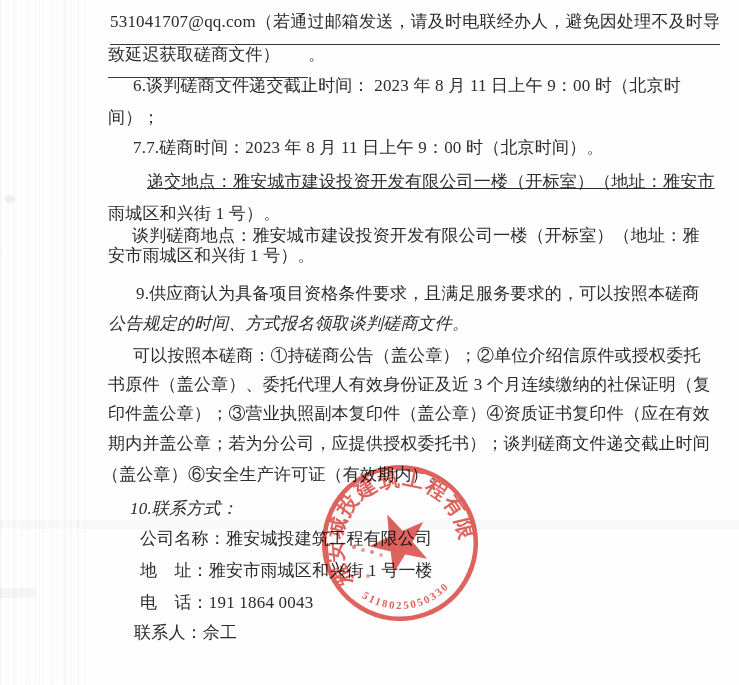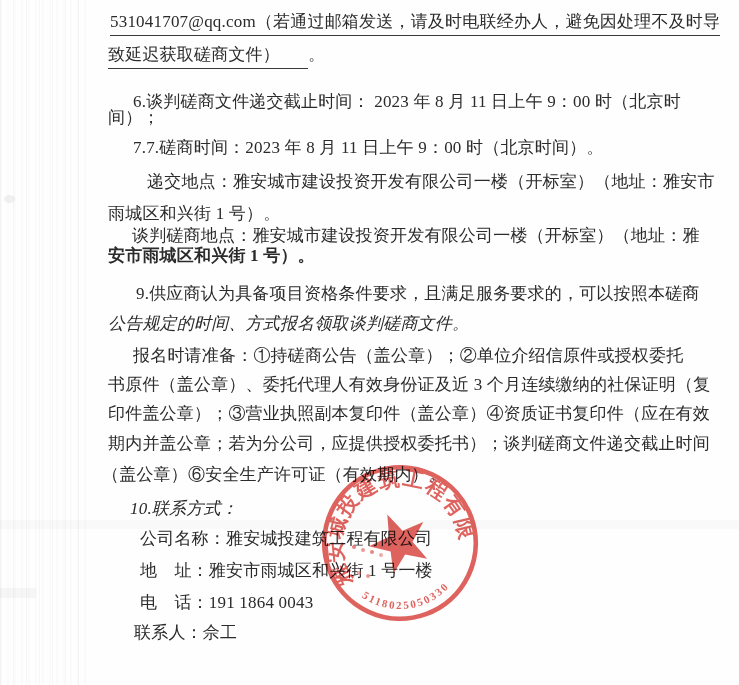--- a/index.html
+++ b/index.html
@@ -14,21 +14,21 @@
   .line{
     position:absolute;
     white-space:nowrap;
     font-size:17px;
     line-height:22px;
     letter-spacing:0.2px;
     color:#2b2b2b;
   }
   .line .ul{
     border-bottom:1.4px solid #3a3a3a;
-    padding-bottom:4px;
+    padding-bottom:13px;
   }
   
   .streaks{
     position:absolute;left:0;top:0;width:86px;height:100%;
     background:
       repeating-linear-gradient(90deg, rgba(110,110,110,0.055) 0 1px, rgba(0,0,0,0) 1px 13px),
       repeating-linear-gradient(90deg, rgba(140,140,140,0.03) 0 2px, rgba(0,0,0,0) 2px 7px);
     pointer-events:none;
   }
   .band-wide{
@@ -71,30 +71,30 @@
 <div id="page">
 
   <div class="streaks"></div>
   <div class="band-wide"></div>
   <div class="band-small"></div>
   <div class="smudge"></div>
 
   <div>
       <div class="line" style="top: 11px; left: 110px;"><span class="ul">531041707@qq.com（若通过邮箱发送，请及时电联经办人，避免因处理不及时导</span></div>
       <div class="line" style="top: 44px; left: 108px;"><span class="ul" style="padding-right: 28px;">致延迟获取磋商文件）</span><span>。</span></div>
-      <div class="line" style="top: 75px; left: 133px; margin-top: 16px;">6.谈判磋商文件递交截止时间：  2023 年 8 月 11 日上午 9：00 时（北京时</div>
+      <div class="line" style="top: 75px; left: 133px;">6.谈判磋商文件递交截止时间：  2023 年 8 月 11 日上午 9：00 时（北京时</div>
       <div class="line" style="top: 107px; left: 108px;">间）；</div>
       <div class="line" style="top: 137px; left: 133px;">7.7.磋商时间：2023 年 8 月 11 日上午 9：00 时（北京时间）。</div>
-      <div class="line" style="top: 171px; left: 147px;">递交地点：雅安城市建设投资开发有限公司一楼（开标室）（地址：雅安市</div>
+      <div class="line" style="top: 171px; left: 147px; text-decoration: underline;">递交地点：雅安城市建设投资开发有限公司一楼（开标室）（地址：雅安市</div>
       <div class="line" style="top: 203px; left: 108px;">雨城区和兴街 1 号）。</div>
       <div class="line" style="top: 225px; left: 132px;">谈判磋商地点：雅安城市建设投资开发有限公司一楼（开标室）（地址：雅</div>
-      <div class="line" style="top: 245px; left: 108px; font-weight: bold;">安市雨城区和兴街 1 号）。</div>
+      <div class="line" style="top: 245px; left: 108px;">安市雨城区和兴街 1 号）。</div>
       <div class="line" style="top: 283px; left: 136px;">9.供应商认为具备项目资格条件要求，且满足服务要求的，可以按照本磋商</div>
       <div class="line" style="top: 313px; left: 108px; font-style: italic;">公告规定的时间、方式报名领取谈判磋商文件。</div>
-      <div class="line" style="top: 345px; left: 133px;">报名时请准备：①持磋商公告（盖公章）；②单位介绍信原件或授权委托</div>
+      <div class="line" style="top: 345px; left: 133px;">可以按照本磋商：①持磋商公告（盖公章）；②单位介绍信原件或授权委托</div>
       <div class="line" style="top: 374px; left: 108px;">书原件（盖公章）、委托代理人有效身份证及近 3 个月连续缴纳的社保证明（复</div>
       <div class="line" style="top: 403px; left: 108px;">印件盖公章）；③营业执照副本复印件（盖公章）④资质证书复印件（应在有效</div>
       <div class="line" style="top: 433px; left: 108px;">期内并盖公章；若为分公司，应提供授权委托书）；谈判磋商文件递交截止时间</div>
       <div class="line" style="top: 464px; left: 102px;">（盖公章）⑥安全生产许可证（有效期内）。</div>
       <div class="line" style="top: 498px; left: 130px; font-style: italic;">10.联系方式：</div>
       <div class="line" style="top: 528px; left: 140px;">公司名称：雅安城投建筑工程有限公司</div>
       <div class="line" style="top: 560px; left: 140px;">地　址：雅安市雨城区和兴街 1 号一楼</div>
       <div class="line" style="top: 592px; left: 140px;">电　话：191 1864 0043</div>
       <div class="line" style="top: 622px; left: 134px;">联系人：佘工</div>
     </div>

